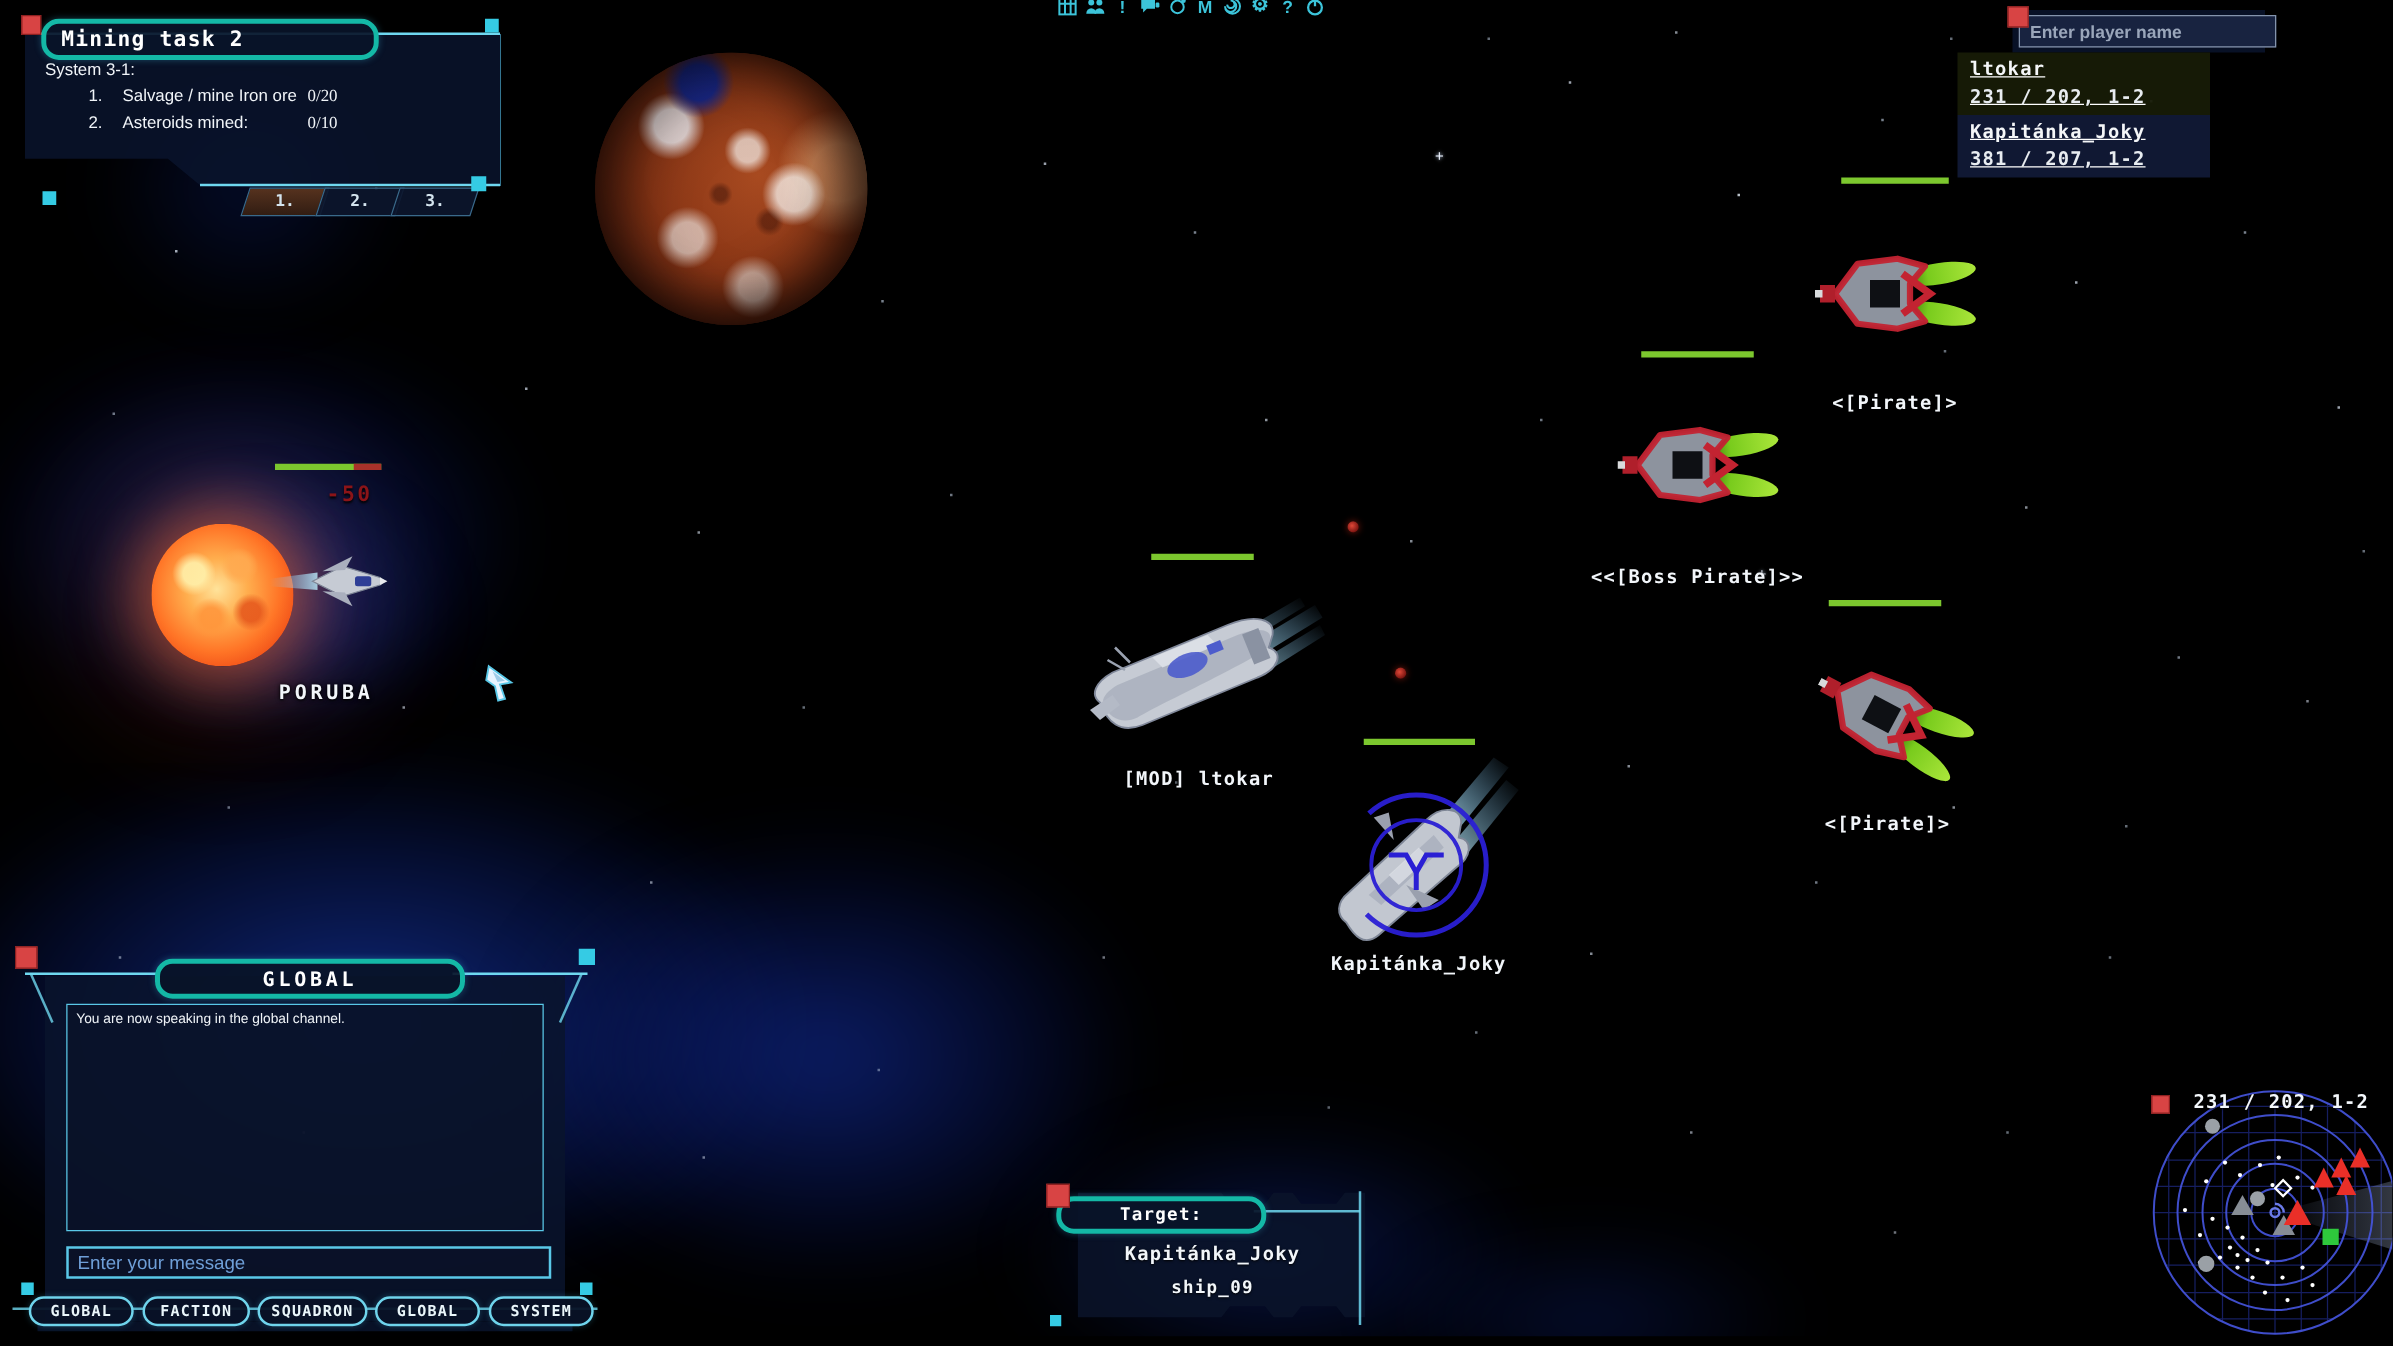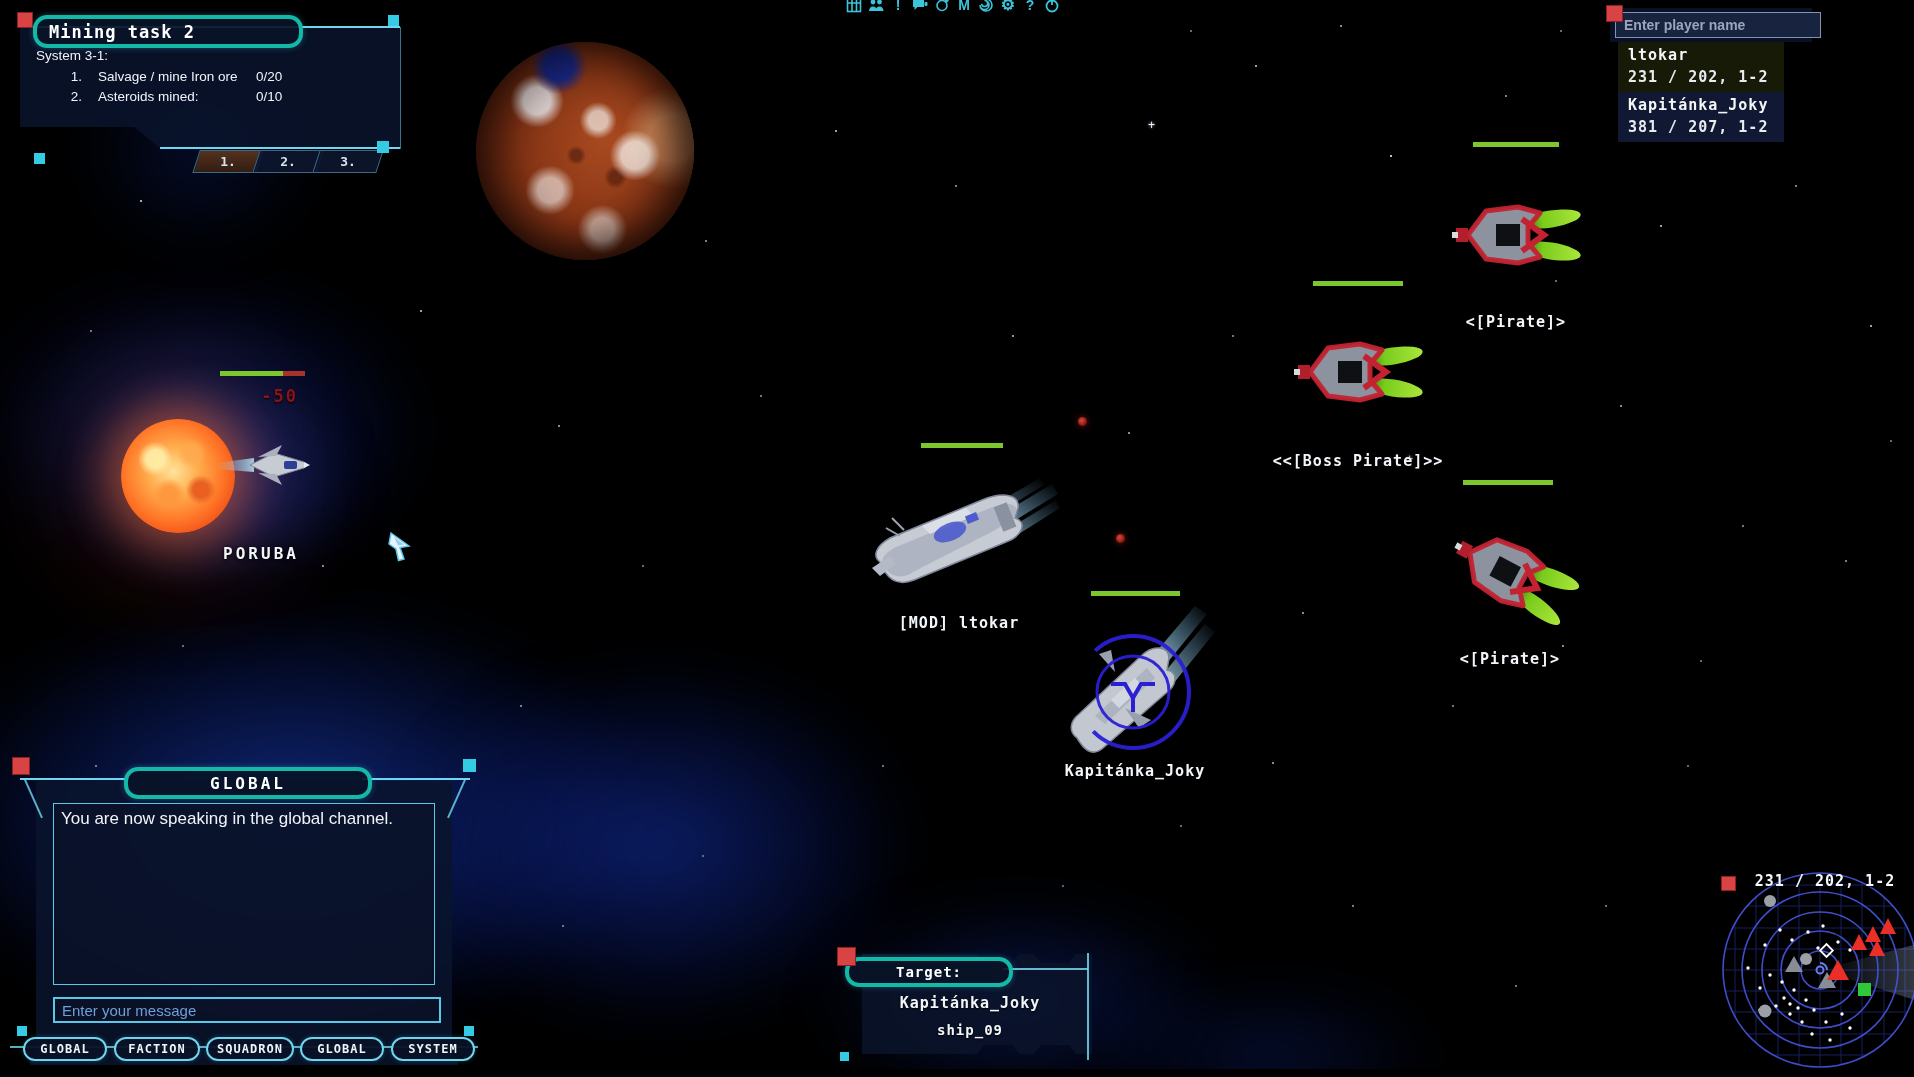--- a/index.html
+++ b/index.html
@@ -76,27 +76,27 @@
   
   .iconbar{left:846px;top:-3px;display:flex;gap:6px;z-index:25;align-items:flex-start;}
   .hudicon{width:16px;height:16px;display:flex;align-items:center;justify-content:center;
     color:#3cc4da;font-size:14px;font-weight:bold;line-height:16px;}
   .notif{left:0;width:1914px;text-align:center;z-index:25;font-size:15px;letter-spacing:1px;
     color:#f4f8fc;text-shadow:0 1px 2px #000;}
   
   .obj-row{display:flex;font-size:13.5px;color:#f0f4f8;margin-top:5px;}
   .obj-num{width:26px;text-align:right;margin-left:36px;}
   .obj-label{margin-left:16px;min-width:140px;}
-  .obj-val{margin-left:18px;}
+  .obj-val{margin-left:8px;font-family:Liberation Serif, serif;}
   .mtab{position:absolute;top:0;height:21px;border:1px solid #3a6a8a;background:rgba(12,22,44,.92);
     transform:skewX(-18deg);z-index:21;}
   .mtab span{display:block;transform:skewX(18deg);text-align:center;font-size:13px;color:#d4e4ee;line-height:21px;}
   .mtab.active{background:linear-gradient(180deg,rgba(90,52,30,.95),rgba(52,30,18,.95));}
   
-  .sq-row{position:absolute;left:1618px;width:166px;height:50px;z-index:21;padding:4px 0 0 10px;box-sizing:border-box;}
+  .sq-row{position:absolute;left:1566px;width:202px;height:50px;z-index:21;padding:4px 0 0 10px;box-sizing:border-box;text-decoration:underline;}
   .sq-name{font-size:15px;color:#f4f6f8;letter-spacing:1px;}
   .sq-coords{font-size:15px;color:#e8ecf0;letter-spacing:1px;margin-top:4px;}
   input{outline:none;}
   .sq-input{left:1615px;top:12px;width:188px;height:24px;background:#182340;border:1px solid #8494ac;
     color:#d8e0ea;font-family:"Liberation Sans",sans-serif;font-weight:bold;font-size:14px;padding:0 8px;z-index:27;}
   .sq-input::placeholder{color:#9aa6ba;}
   
   .chat-input{left:53px;top:997px;width:370px;height:22px;background:rgba(10,18,40,.85);border:2px solid #5ac8e8;
     color:#cfe2f4;font-family:"Liberation Sans",sans-serif;font-size:15px;padding:0 7px;z-index:24;}
   .chat-input::placeholder{color:#6f9fd8;}
@@ -337,21 +337,21 @@
     <div class="abs cyanline" style="left:362px;top:778px;width:108px;height:2px"></div>
     <div class="abs wing" style="left:24px;top:780px;height:42px;transform:rotate(-24deg);transform-origin:top left"></div>
     <div class="abs wing" style="left:464px;top:780px;height:42px;transform:rotate(24deg);transform-origin:top right"></div>
     <div class="abs capsule" style="left:124px;top:767px;width:240px;height:24px;justify-content:center">
       <span class="gamefont" style="font-size:16px;letter-spacing:3px">GLOBAL</span>
     </div>
     <div class="abs handle-red" style="left:12px;top:757px;width:16px;height:16px"></div>
     <div class="abs handle-cyan" style="left:463px;top:759px;width:13px;height:13px"></div>
     <div class="abs" style="left:53px;top:803px;width:382px;height:182px;border:1px solid #5ac8e8;background:rgba(10,18,40,.6);
          z-index:23;box-sizing:border-box;padding:5px 7px;overflow:hidden">
-      <div style="font-size:17px;color:#f0f4f8">You are now speaking in the global channel.</div>
+      <div style="font-size:11px;color:#f0f4f8">You are now speaking in the global channel.</div>
     </div>
     <input class="abs chat-input" type="text" placeholder="Enter your message" style="">
     <div class="abs handle-cyan" style="left:17px;top:1026px;width:10px;height:10px"></div>
     <div class="abs handle-cyan" style="left:464px;top:1026px;width:10px;height:10px"></div>
     <div class="abs cyanline" style="left:10px;top:1046px;width:468px;height:2px;opacity:.8"></div>
     <div class="chat-tab gamefont" style="left:23px;width:80px">
       <span>GLOBAL</span>
       </div>
     <div class="chat-tab gamefont" style="left:114px;width:82px">
       <span>FACTION</span>

